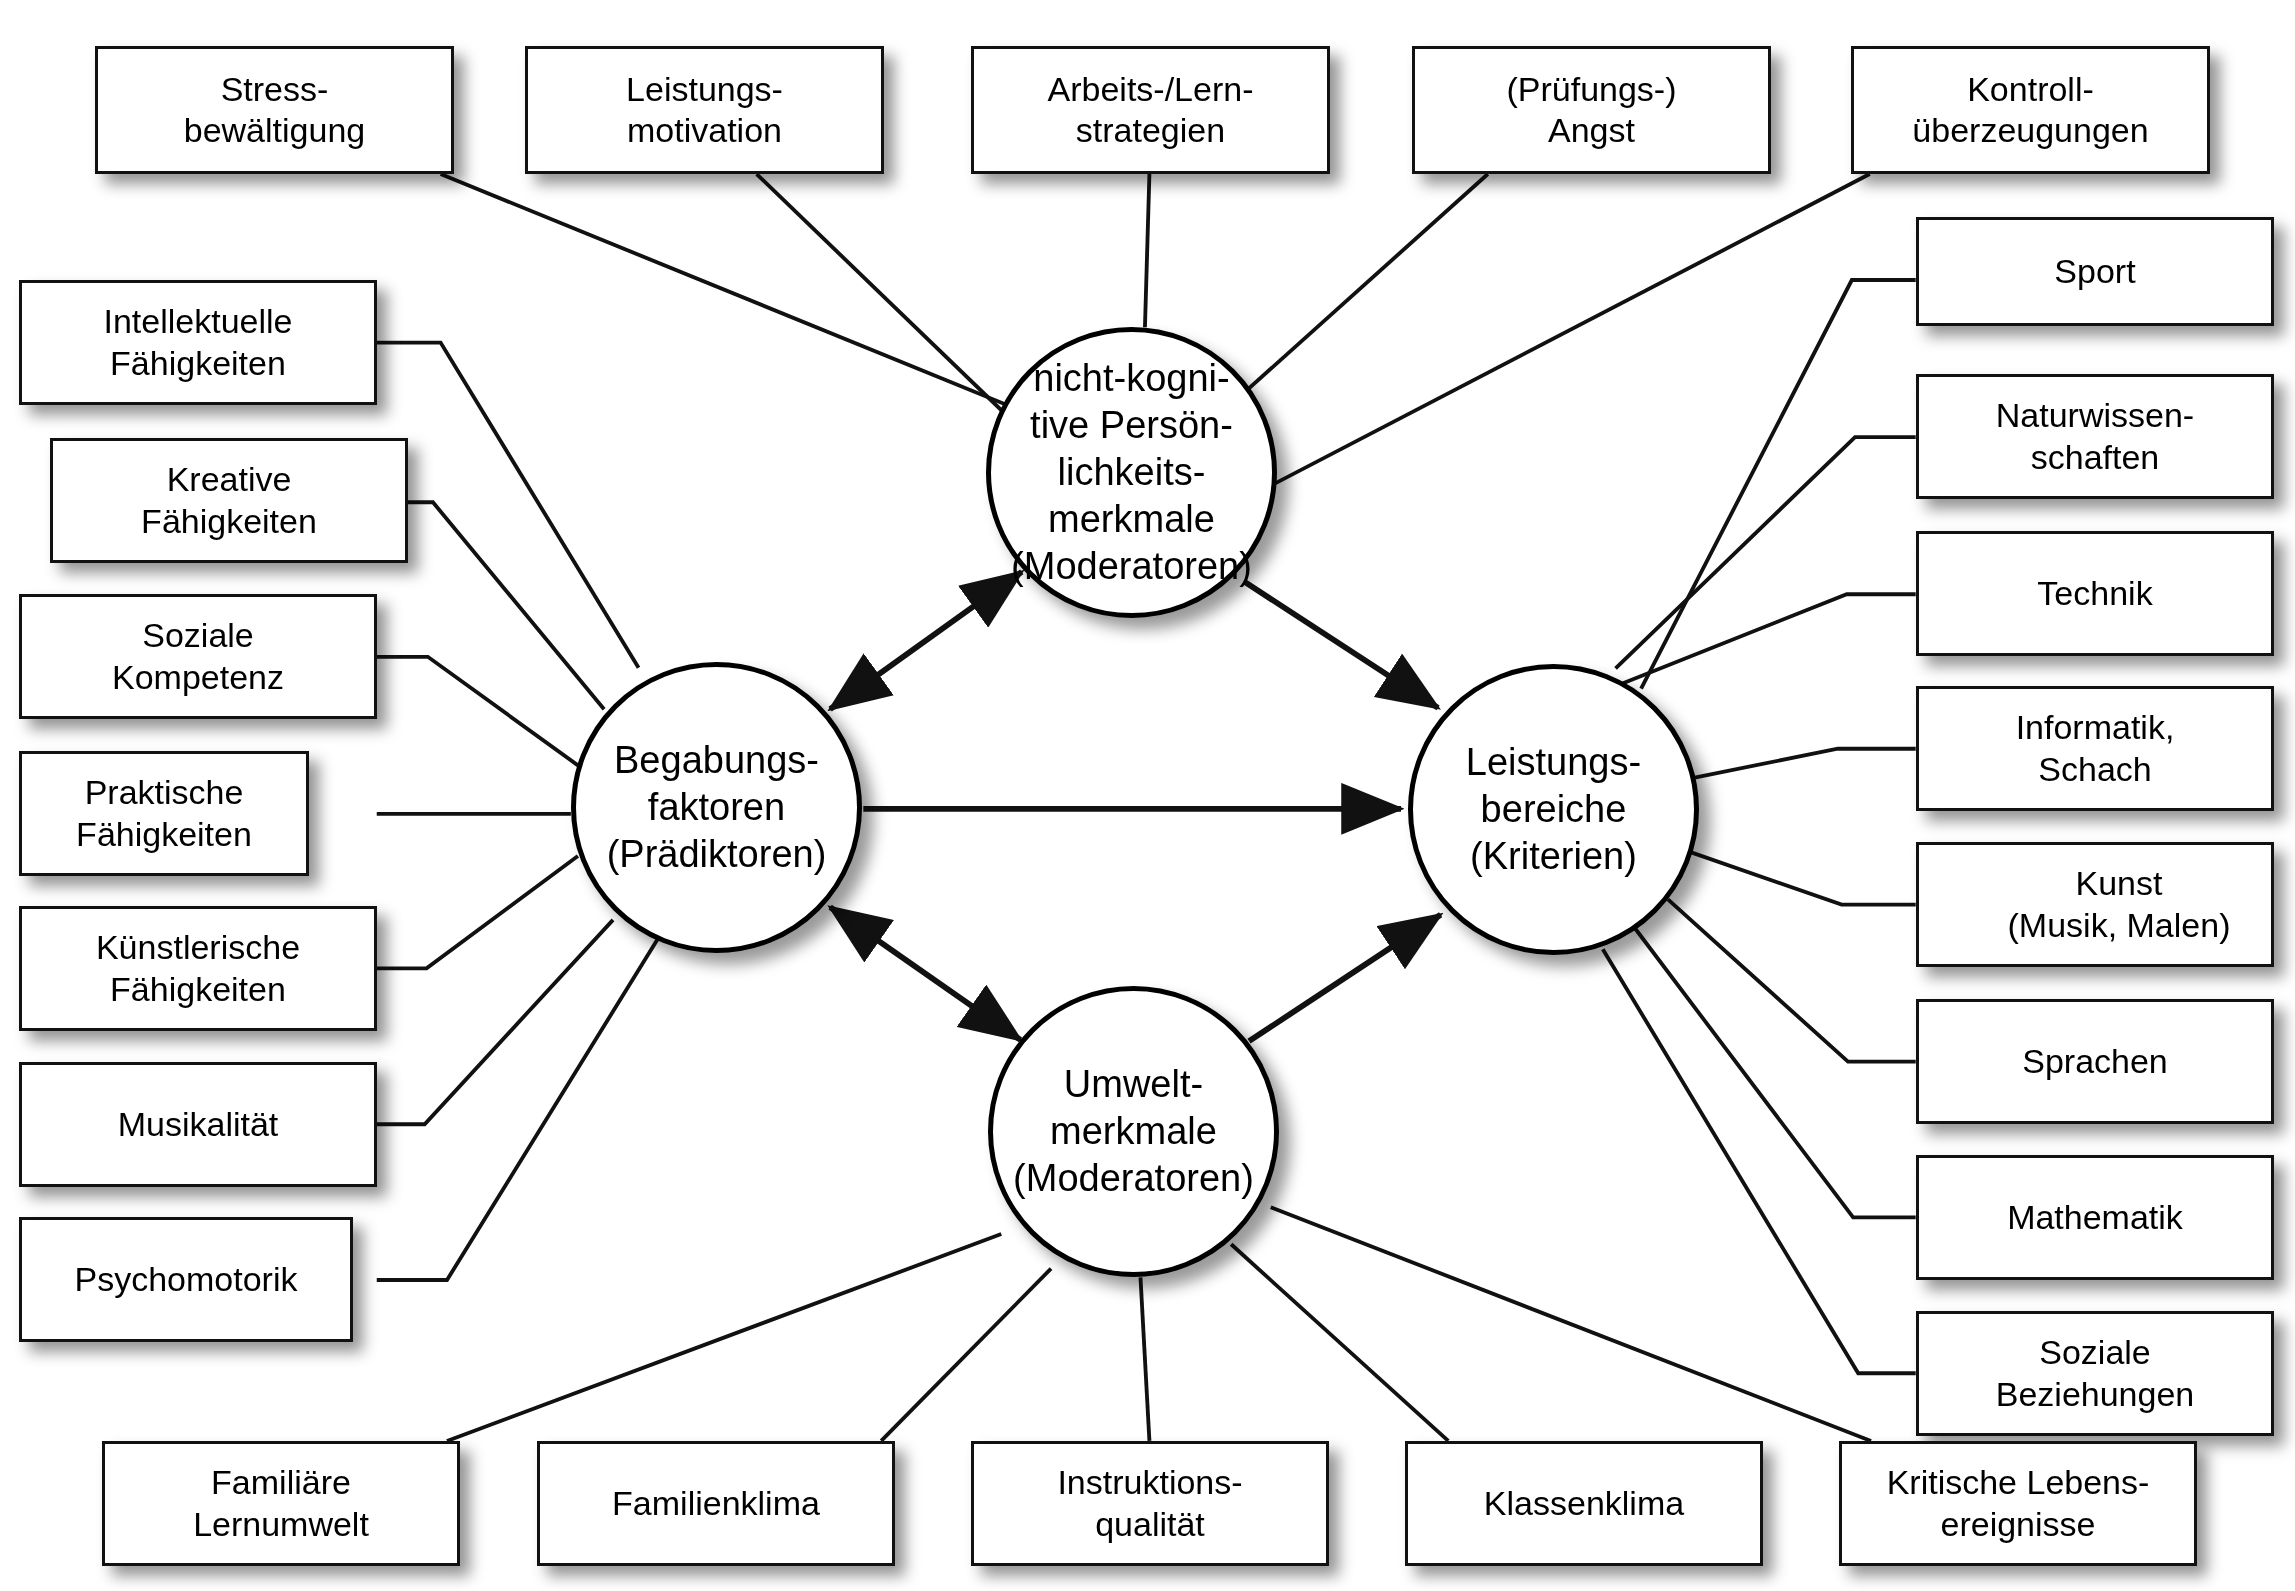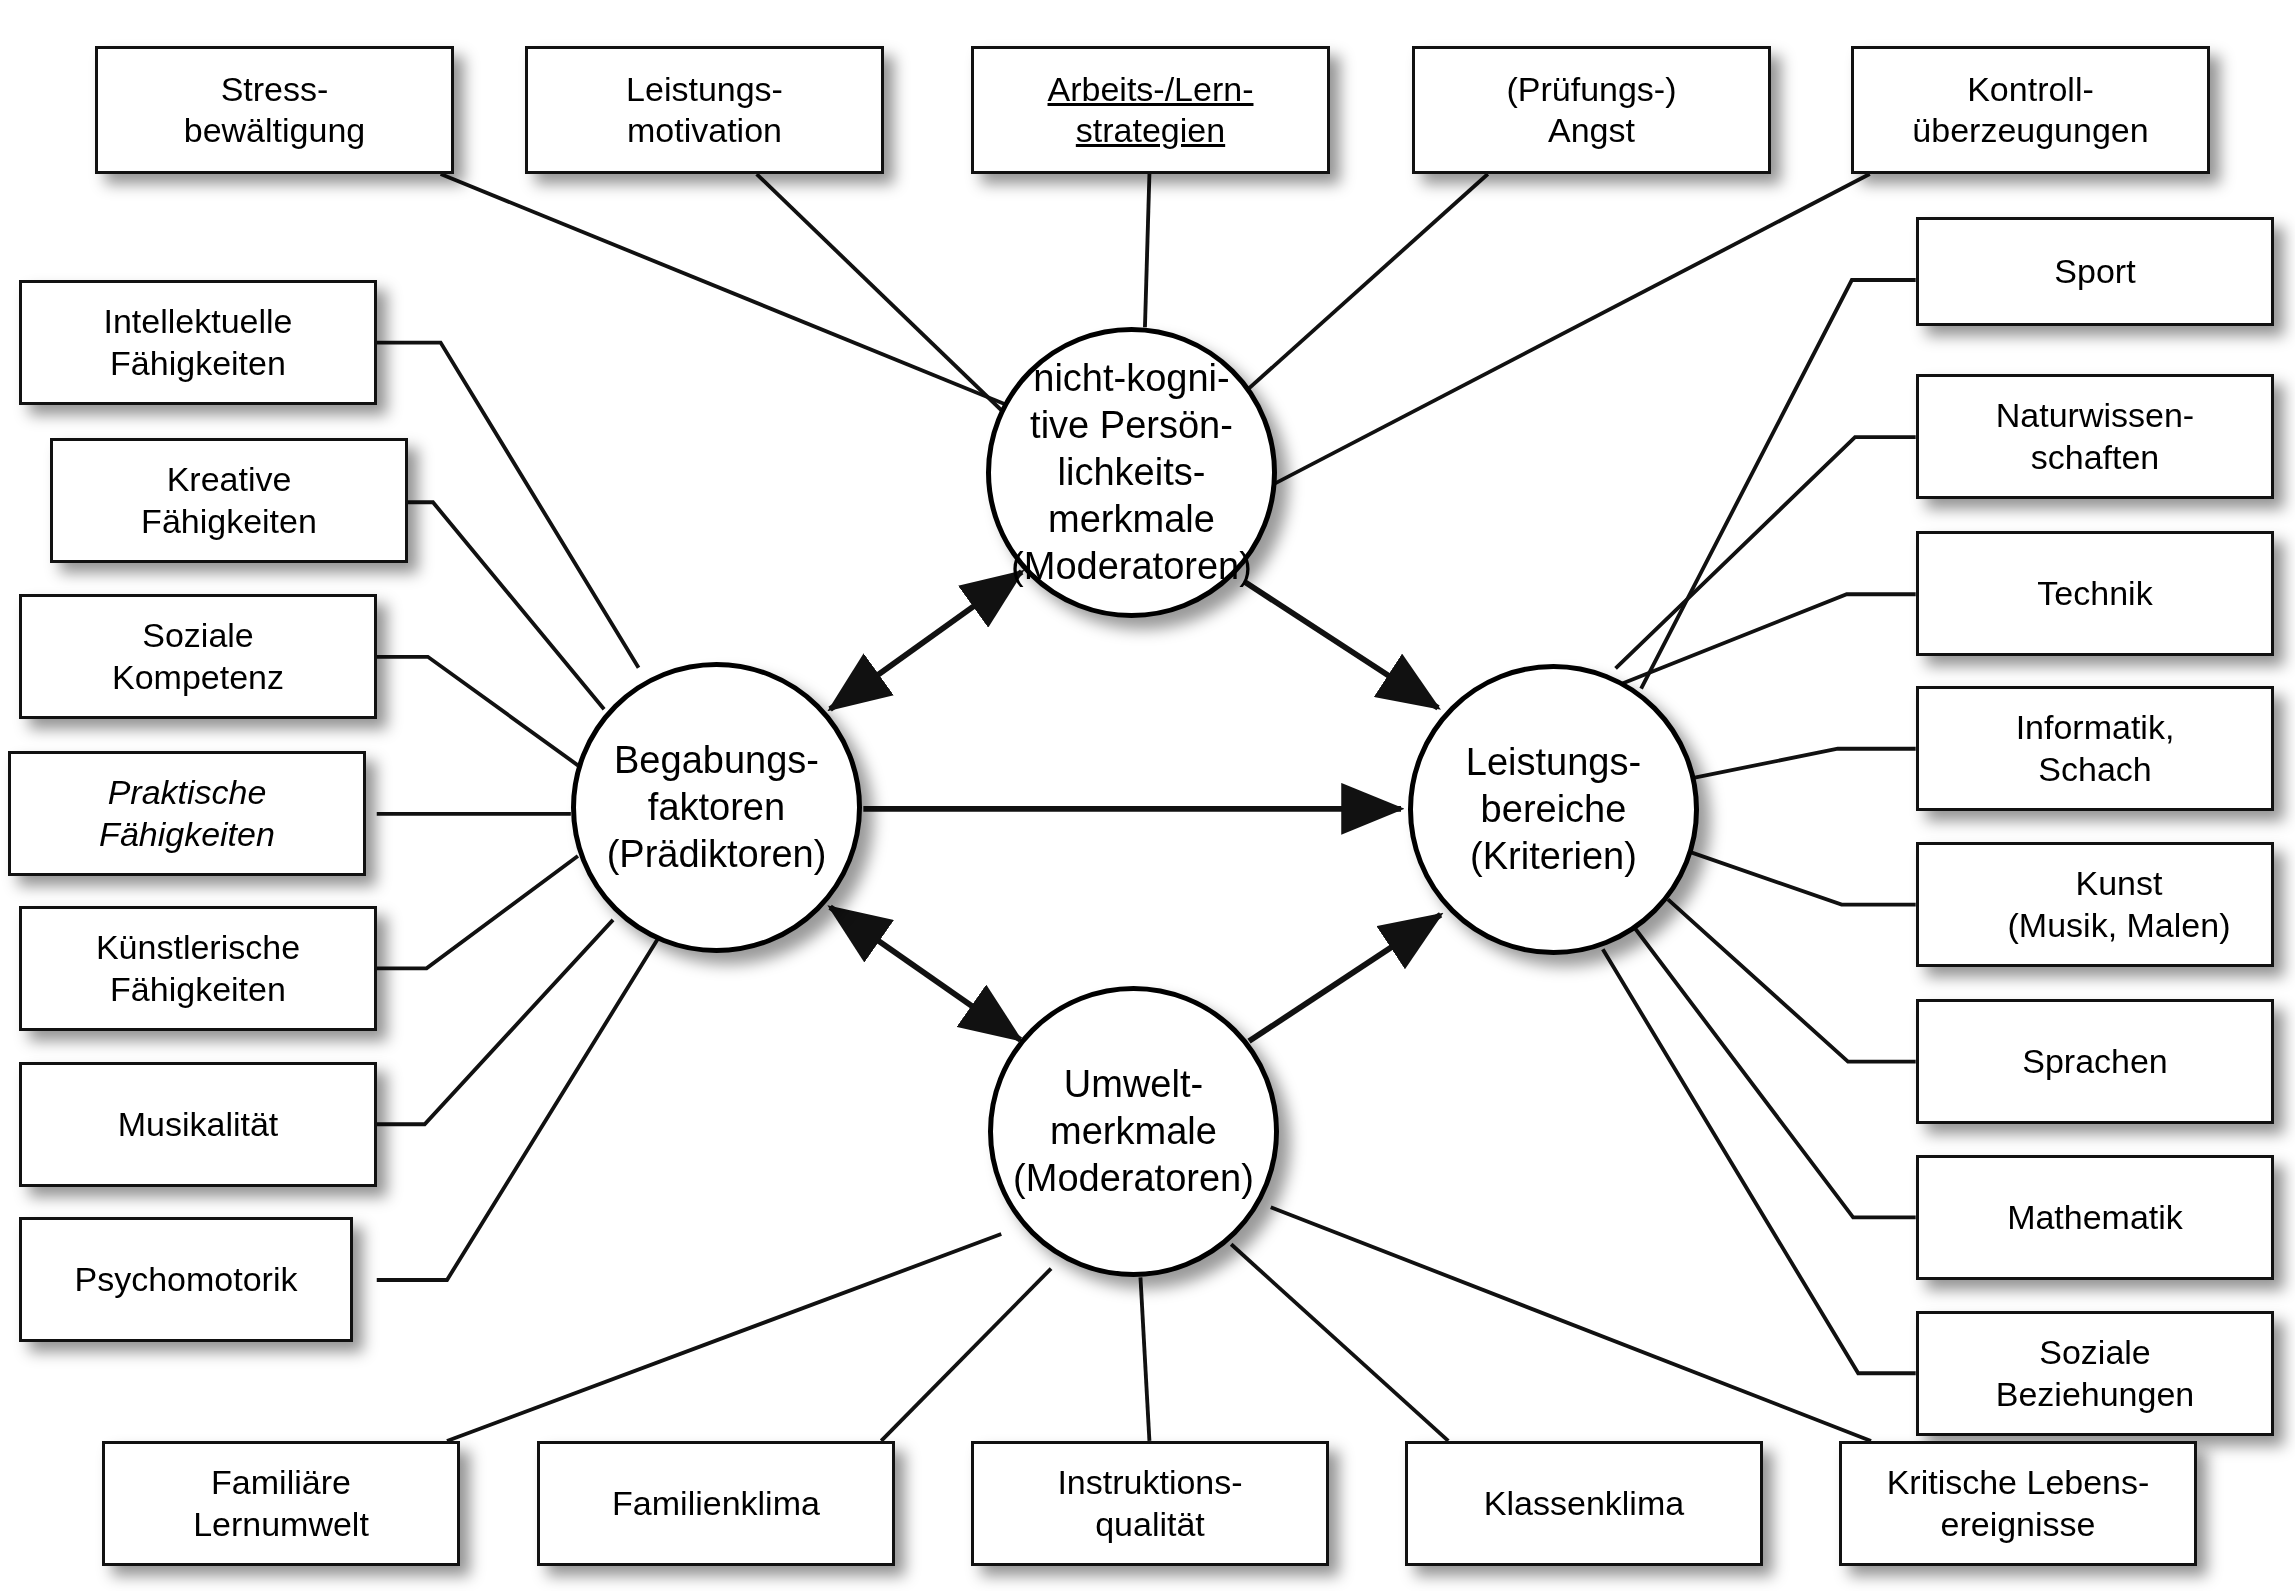--- a/index.html
+++ b/index.html
@@ -90,21 +90,21 @@
   </svg>
 
   <div class="node-box" style="left: 95px; top: 46px; width: 359px; height: 128px;">
       <span>Stress-
 bewältigung</span>
     </div>
   <div class="node-box" style="left: 525px; top: 46px; width: 359px; height: 128px;">
       <span>Leistungs-
 motivation</span>
     </div>
-  <div class="node-box" style="left: 971px; top: 46px; width: 359px; height: 128px; text-decoration: underline;">
+  <div class="node-box" style="left: 971px; top: 46px; width: 359px; height: 128px;">
       <span>Arbeits-/Lern-
 strategien</span>
     </div>
   <div class="node-box" style="left: 1412px; top: 46px; width: 359px; height: 128px;">
       <span>(Prüfungs-)
 Angst</span>
     </div>
   <div class="node-box" style="left: 1851px; top: 46px; width: 359px; height: 128px;">
       <span>Kontroll-
 überzeugungen</span>
@@ -115,21 +115,21 @@
 Fähigkeiten</span>
     </div>
   <div class="node-box" style="left: 19px; top: 438px; width: 358px; height: 125px; margin-left: 31px;">
       <span>Kreative
 Fähigkeiten</span>
     </div>
   <div class="node-box" style="left: 19px; top: 594px; width: 358px; height: 125px;">
       <span>Soziale
 Kompetenz</span>
     </div>
-  <div class="node-box" style="left: 8px; top: 751px; width: 358px; height: 125px; font-style: italic;">
+  <div class="node-box" style="left: 19px; top: 751px; width: 290px; height: 125px;">
       <span>Praktische
 Fähigkeiten</span>
     </div>
   <div class="node-box" style="left: 19px; top: 906px; width: 358px; height: 125px;">
       <span>Künstlerische
 Fähigkeiten</span>
     </div>
   <div class="node-box" style="left: 19px; top: 1062px; width: 358px; height: 125px;">
       <span>Musikalität</span>
     </div>

